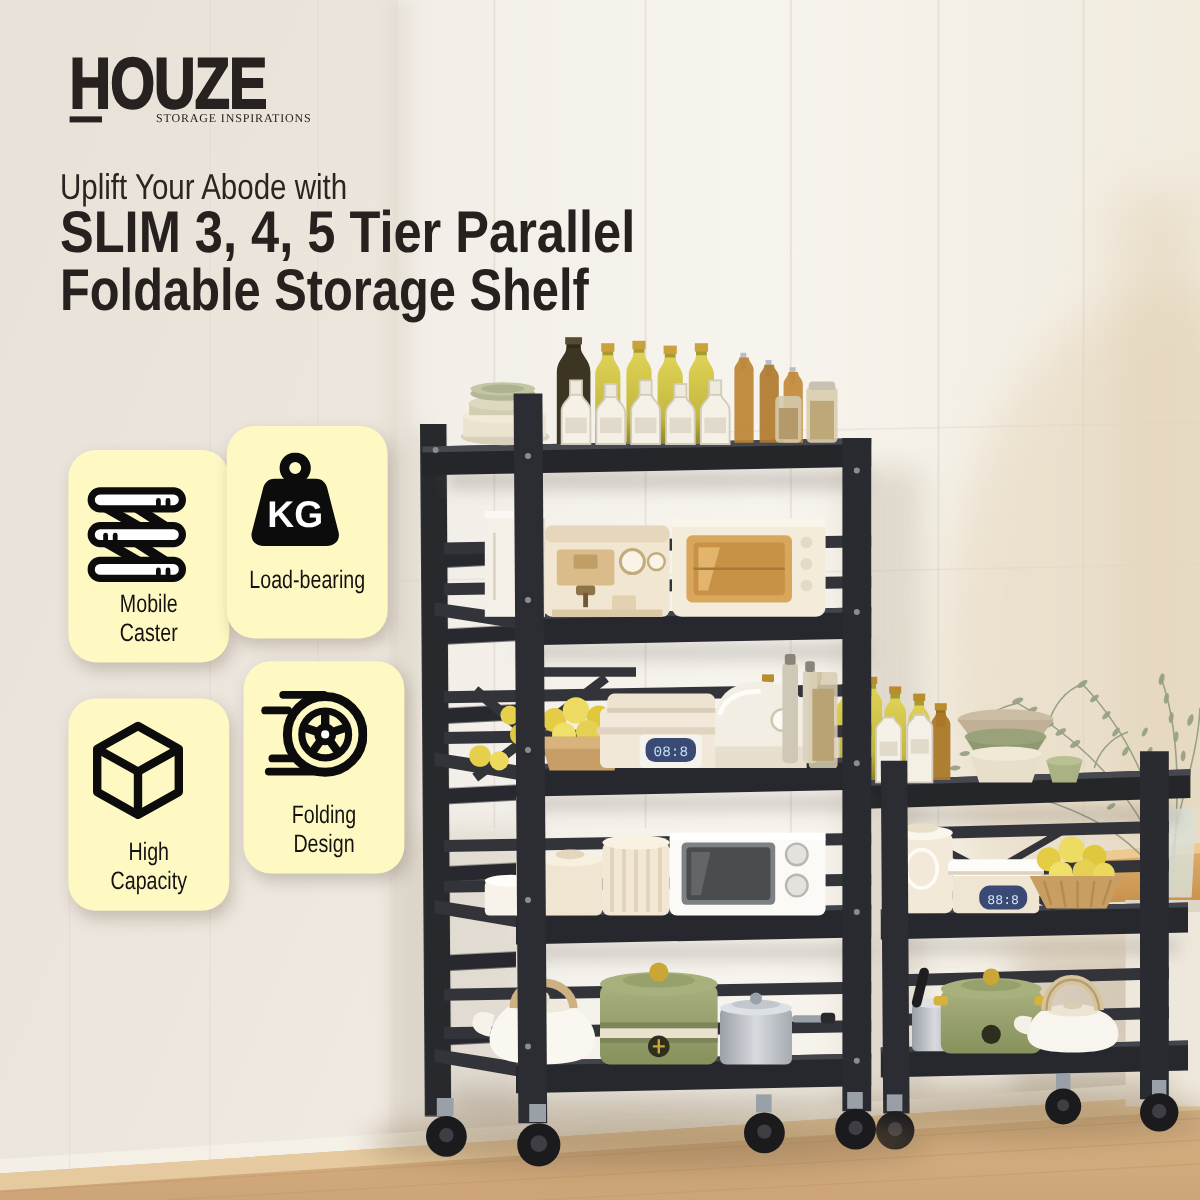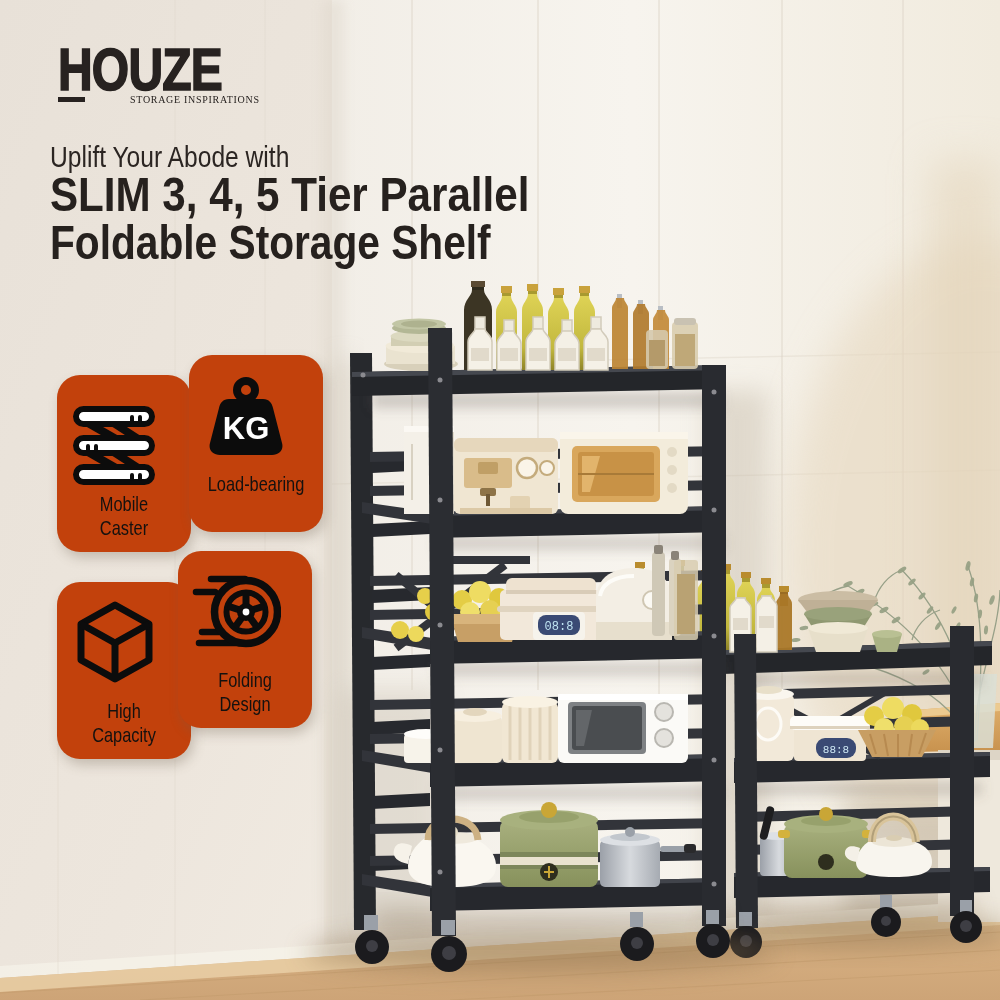--- a/index.html
+++ b/index.html
@@ -1,19 +1,19 @@
 <!DOCTYPE html>
 <html><head>
 <meta charset="utf-8">
 <style>
 html,body{margin:0;padding:0;}
 body{width:1000px;height:1000px;position:relative;overflow:hidden;font-family:"Liberation Sans",sans-serif;background:#ece5dc;}
 #scene{position:absolute;left:0;top:0;}
 .ovl{position:absolute;color:#27221f;}
-.card{position:absolute;width:134px;height:177px;background:#c2410c;border-radius:23px;box-shadow:3px 6px 12px rgba(110,95,80,0.30);}
+.card{position:absolute;width:134px;height:177px;background:#fef9c3;border-radius:23px;box-shadow:3px 6px 12px rgba(110,95,80,0.30);}
 .cap{position:absolute;left:0;top:117px;width:100%;text-align:center;font-size:21px;line-height:23.5px;color:#14110f;white-space:nowrap;transform:scaleX(0.78);transform-origin:50% 0;}
 </style>
 </head>
 <body>
 
 <svg id="scene" width="1000" height="1000" viewBox="0 0 1000 1000">
 <defs>
 <linearGradient id="wallL" x1="0" y1="0" x2="1" y2="1">
  <stop offset="0" stop-color="#e8e1d8"></stop>
         <stop offset="0.6" stop-color="#ede6dd"></stop>
@@ -733,21 +733,21 @@
 <svg width="78" height="86" viewBox="0 0 78 86" style="position:absolute;left:19px;top:17px;">
 <g fill="none" stroke="#0c0c0c" stroke-width="7" stroke-linejoin="round">
 <path d="M39,6 L73,25 L73,61 L39,80 L5,61 L5,25 Z"></path>
 <path d="M5,25 L39,44 L73,25"></path>
 <path d="M39,44 L39,80"></path>
 </g>
 </svg>
 <div class="cap">High<br>Capacity</div>
 </div>
 
-<div class="card" style="left:178px;top:551px;">
+<div class="card" style="left:203px;top:551px;">
 
 <svg width="92" height="80" viewBox="0 0 92 80" style="position:absolute;left:11px;top:21px;">
 <g stroke="#0c0c0c" fill="none">
 <g stroke-width="6.5" stroke-linecap="round">
 <line x1="22" y1="7" x2="56" y2="7"></line>
 <line x1="7" y1="20" x2="26" y2="20"></line>
 <line x1="13" y1="60" x2="30" y2="60"></line>
 <line x1="10" y1="71" x2="50" y2="71"></line>
 </g>
 <circle cx="57" cy="40" r="31.5" stroke-width="7.5"></circle>

